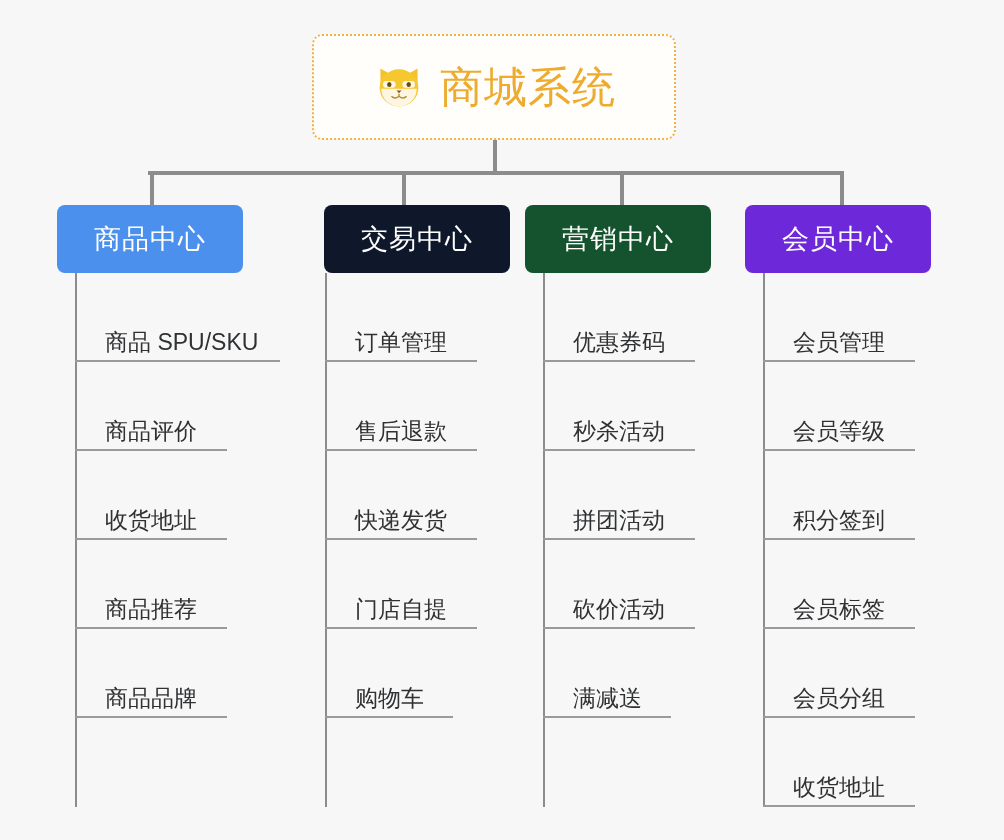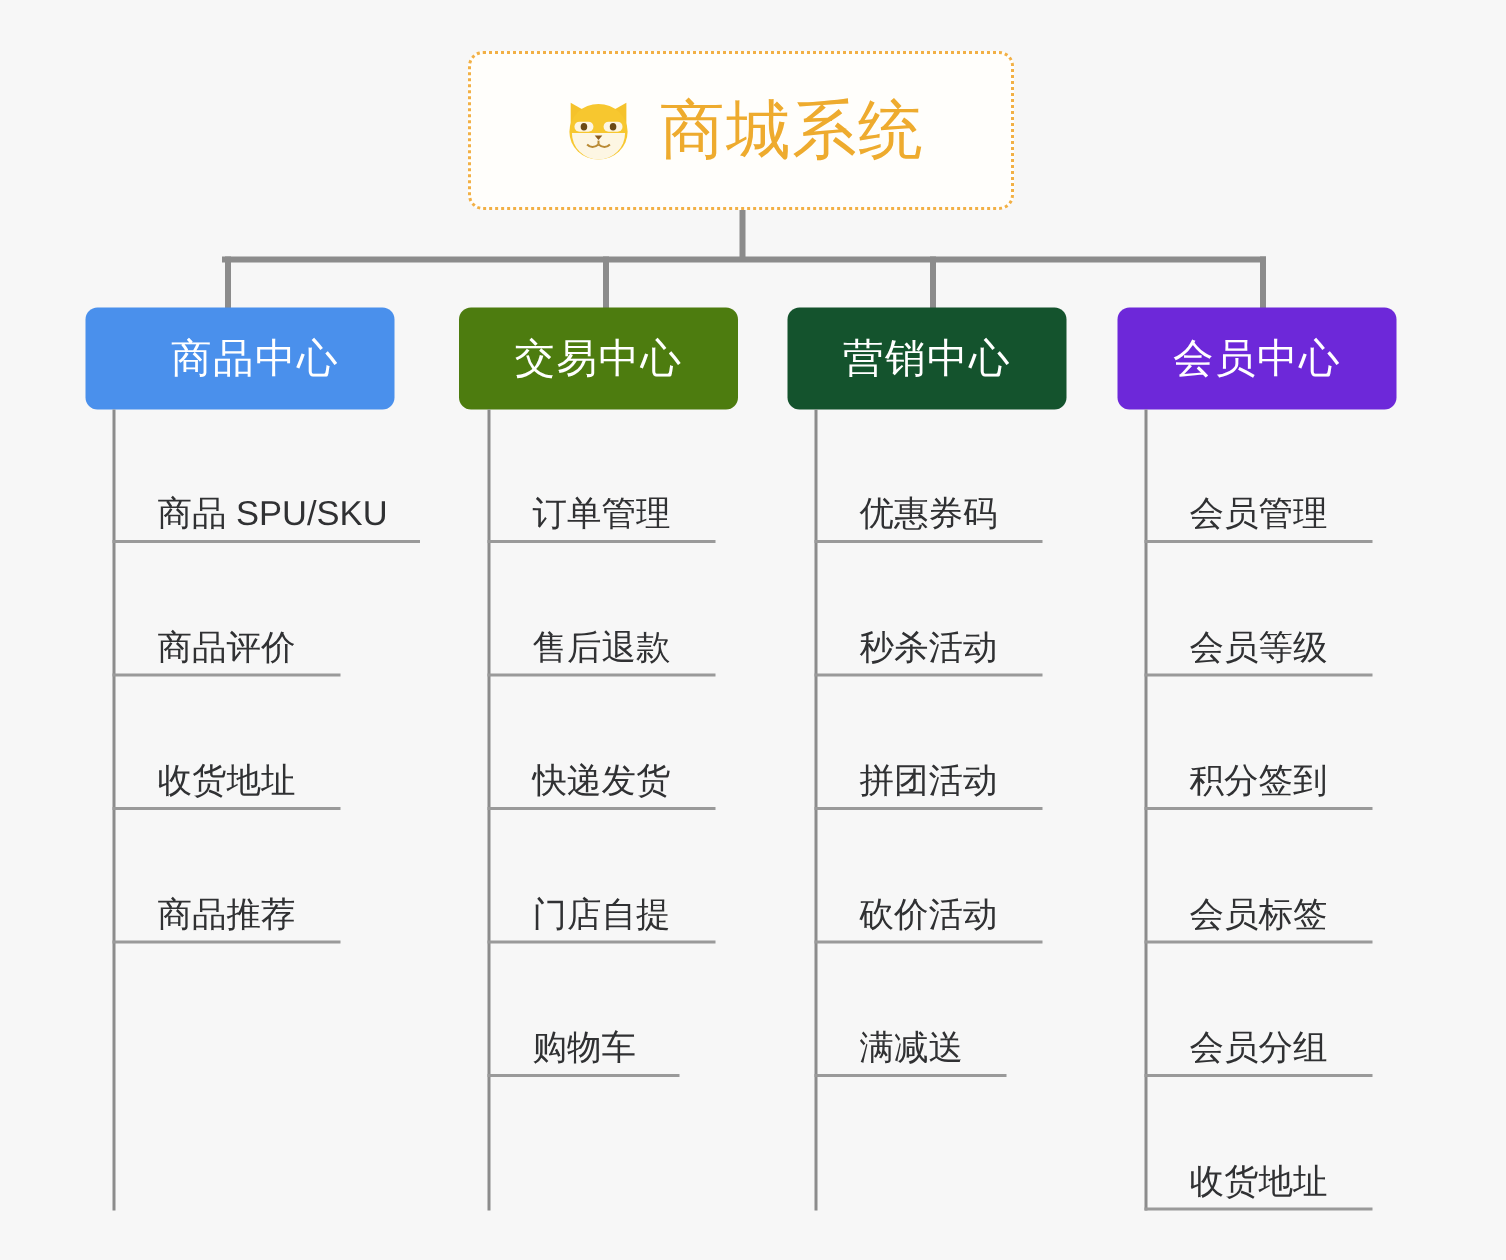--- a/index.html
+++ b/index.html
@@ -156,44 +156,48 @@
       </svg>
     </span>
     <span class="root-title">商城系统</span>
   </div>
 
   <div class="conn conn-v-root" style="background: rgb(140, 140, 140);"></div>
   <div class="conn conn-bus" style="background: rgb(140, 140, 140);"></div>
 
   <div id="dynamic">
       <div class="conn conn-drop" style="left: 150px; background: rgb(140, 140, 140);"></div>
-      <div class="cat-box" style="left: 57px; width: 186px; background: rgb(74, 144, 236); padding-left: 20px;">
+      <div class="cat-box" style="left: 57px; width: 186px; background: rgb(74, 144, 236);">
         <span>商品中心</span>
       </div>
       <div class="col" style="left: 75px;">
         <div class="col-trunk" style="height: 534px; background: rgb(140, 140, 140);"></div>
         <div class="item">
           <span class="item-label">商品 SPU/SKU</span>
           <div class="item-rule" style="width: 205px;"></div>
         </div>
         <div class="item">
           <span class="item-label">商品评价</span>
           <div class="item-rule" style="width: 152px;"></div>
         </div>
         <div class="item">
           <span class="item-label">收货地址</span>
           <div class="item-rule" style="width: 152px;"></div>
         </div>
         <div class="item">
           <span class="item-label">商品推荐</span>
           <div class="item-rule" style="width: 152px;"></div>
         </div>
+        <div class="item">
+          <span class="item-label">商品品牌</span>
+          <div class="item-rule" style="width: 152px;"></div>
+        </div>
       </div>
       <div class="conn conn-drop" style="left: 402px; background: rgb(140, 140, 140);"></div>
-      <div class="cat-box" style="left: 306px; width: 186px; background: #4d7c0f;">
+      <div class="cat-box" style="left: 324px; width: 186px; background: #0f172a;">
         <span>交易中心</span>
       </div>
       <div class="col" style="left: 325px;">
         <div class="col-trunk" style="height: 534px; background: rgb(140, 140, 140);"></div>
         <div class="item">
           <span class="item-label">订单管理</span>
           <div class="item-rule" style="width: 152px;"></div>
         </div>
         <div class="item">
           <span class="item-label">售后退款</span>

